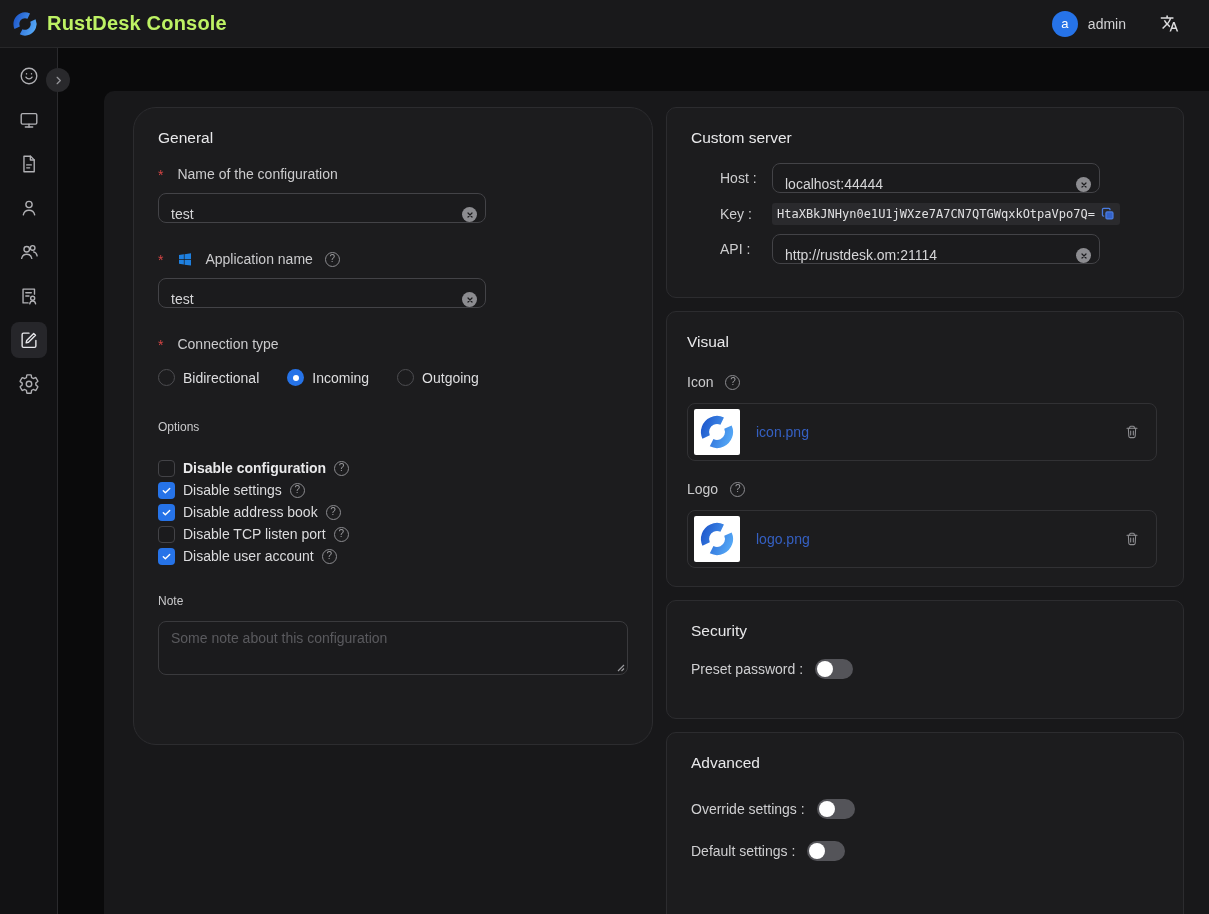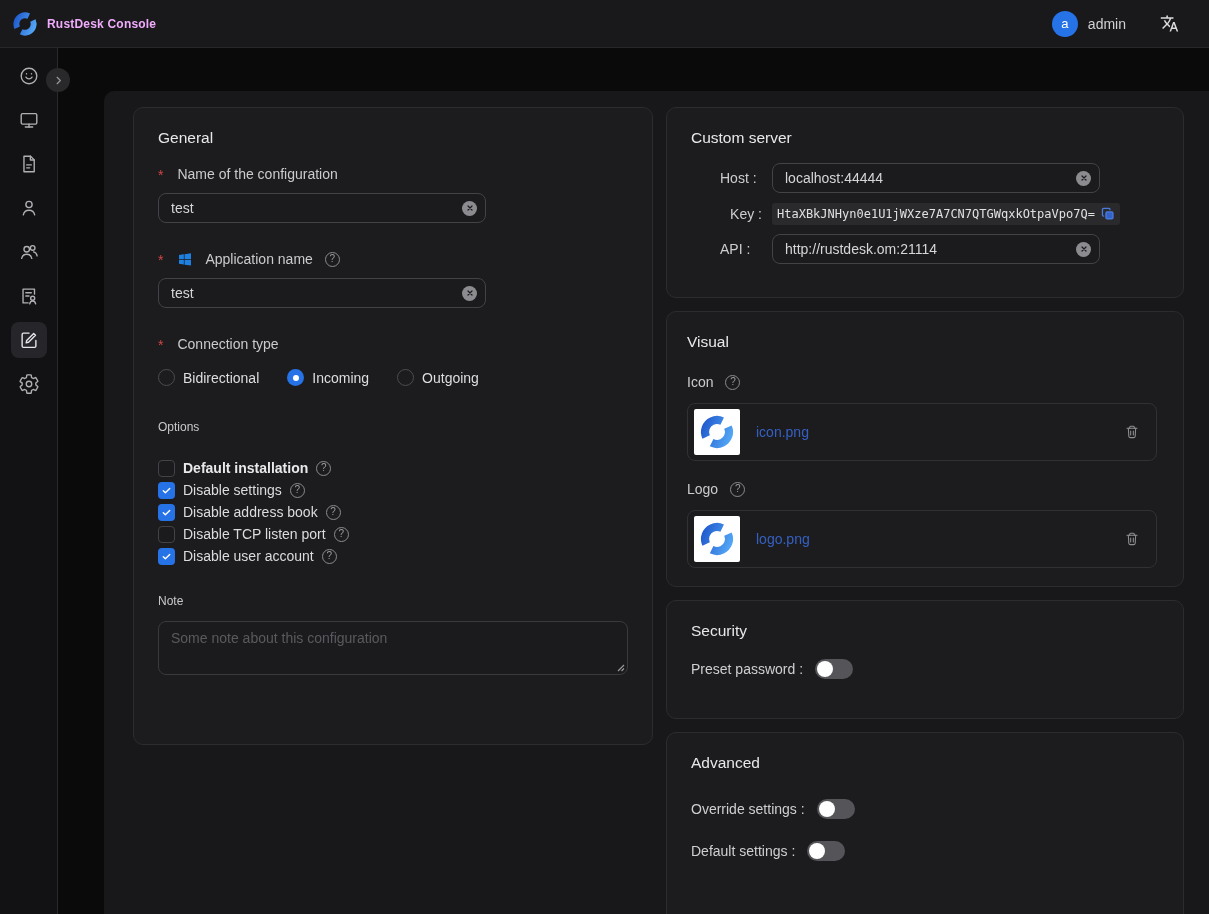--- a/index.html
+++ b/index.html
@@ -11,21 +11,21 @@
     overflow:hidden;
     position:relative;
   }
   
   .header {
     position:absolute; top:0; left:0; right:0; height:48px;
     background:#19191b; border-bottom:1px solid #272729;
     display:flex; align-items:center; padding:0 30px 0 12px; z-index:10;
   }
   .brand { display:flex; align-items:center; gap:9px; }
-  .brand-title { font-size:12px; font-weight:700; color:#f0abfc; letter-spacing:.2px; }
+  .brand-title { font-size:20px; font-weight:700; color:#bef264; letter-spacing:.2px; }
   .header-right { margin-left:auto; display:flex; align-items:center; gap:12px; }
   .avatar {
     width:26px; height:26px; border-radius:50%; background:#2673e8;
     display:grid; place-items:center; font-size:13px; color:#fff;
   }
   .username { font-size:14px; color:#d2d2d4; }
   .translate-btn { margin-left:22px; display:grid; place-items:center; cursor:pointer; }
 
   
   .sidebar {
@@ -66,21 +66,21 @@
   }
   .req::before { content:"*"; color:#d64545; font-size:14px; margin-right:2px; position:relative; top:1px; }
   .help-icon {
     width:15px; height:15px; border:1px solid #8b8b8f; border-radius:50%;
     display:inline-grid; place-items:center; color:#9c9ca0; font-size:10px; line-height:1; cursor:pointer;
   }
   .help-icon::before { content:"?"; }
 
   .text-input {
     width:328px; height:30px; border:1px solid #434347; border-radius:8px;
-    background:#1b1b1d; display:flex; align-items:center; padding:0 8px 0 12px;
+    background:#1b1b1d; display:flex; align-items:flex-end; padding:0 8px 0 12px;
   }
   .text-input input {
     flex:1; background:transparent; border:none; outline:none;
     color:#d6d6d8; font-size:14px; font-family:"Liberation Sans", sans-serif; min-width:0;
   }
   .clear-btn {
     width:15px; height:15px; border-radius:50%; background:#8c8c90; border:none;
     display:grid; place-items:center; cursor:pointer; flex:0 0 auto;
   }
 
@@ -247,21 +247,21 @@
 <div class="collapse-btn">
   <svg width="11" height="11" viewBox="0 0 24 24">
     <path d="M9 5l7 7-7 7" stroke="#97979b" stroke-width="2.6" fill="none" stroke-linecap="round" stroke-linejoin="round"></path>
   </svg>
 </div>
 
 <div class="panel">
   <div class="columns">
 
     <div class="col-left">
-      <div class="card" style="height:638px;">
+      <div class="card" style="height:638px;border-radius:23px;">
         <div class="card-title">General</div>
 
         <div class="field-label">
           <span class="req"></span>
           <span>Name of the configuration</span>
         </div>
         <div class="text-input">
           <input value="test" style="">
           <button class="clear-btn">
             <svg viewBox="0 0 24 24" width="8" height="8">
@@ -308,21 +308,21 @@
           </span>
         </div>
 
         <div class="spacer-31"></div>
         <div class="section-label mb2" style="margin-bottom:20px;">Options</div>
 
         <div class="check-row">
           <span class="checkbox">
             
           </span>
-          <span class="check-label bold">Default installation</span>
+          <span class="check-label bold">Disable configuration</span>
           <span class="help-icon"></span>
         </div>
         <div class="check-row">
           <span class="checkbox checked">
             <svg viewBox="0 0 24 24" width="11" height="11">
                 <path d="M5 12.5l4.5 4.5L19 7.5" stroke="#fff" stroke-width="3" fill="none" stroke-linecap="round" stroke-linejoin="round"></path>
               </svg>
           </span>
           <span class="check-label">Disable settings</span>
           <span class="help-icon"></span>
@@ -374,21 +374,21 @@
           <div class="text-input">
             <input value="localhost:44444" style="">
             <button class="clear-btn">
               <svg viewBox="0 0 24 24" width="8" height="8">
                   <path d="M6 6l12 12M18 6L6 18" stroke="#1c1c1e" stroke-width="3.6" stroke-linecap="round"></path>
                 </svg>
             </button>
           </div>
         </div>
 
-        <div class="cs-row" style="margin-bottom:9px;text-align:center;">
+        <div class="cs-row" style="margin-bottom:9px;">
           <span class="cs-label">Key :</span>
           <span class="key-chip">
             <span>HtaXBkJNHyn0e1U1jWXze7A7CN7QTGWqxkOtpaVpo7Q=</span>
             <button class="copy-btn">
               <svg viewBox="0 0 24 24" width="14" height="14" fill="none" stroke="#4a7ce0" stroke-width="2.2">
                 <rect x="8.5" y="8.5" width="12" height="12" rx="2" fill="#3462c8" stroke="#4a7ce0"></rect>
                 <path d="M5.5 15.5h-1a2 2 0 0 1-2-2v-9a2 2 0 0 1 2-2h9a2 2 0 0 1 2 2v1"></path>
               </svg>
             </button>
           </span>

